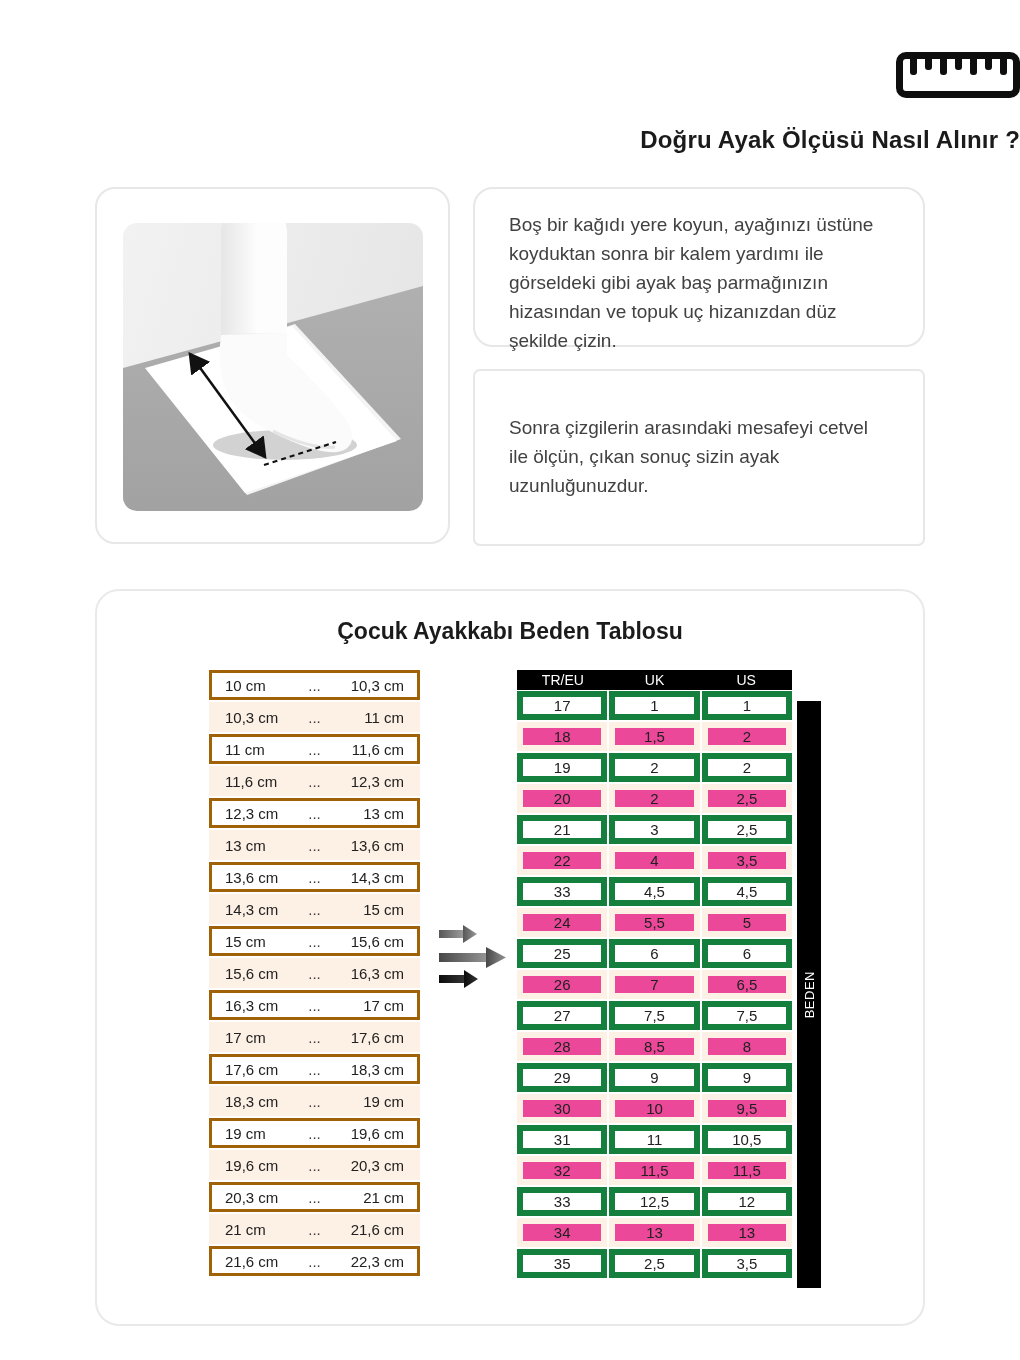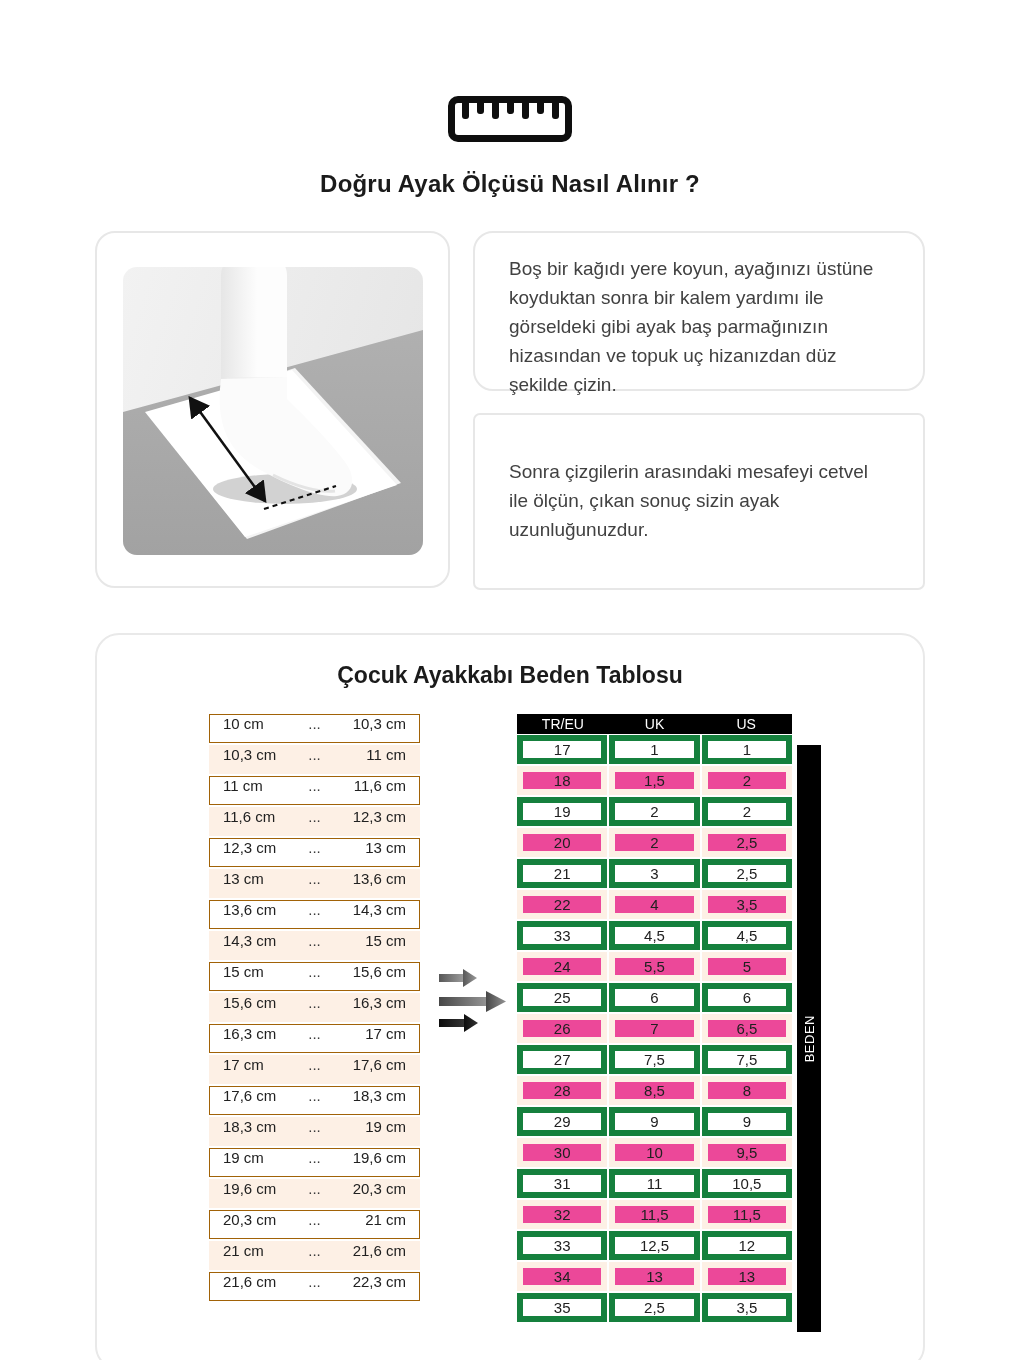--- a/index.html
+++ b/index.html
@@ -7,21 +7,21 @@
   body {
     width: 1020px; height: 1360px;
     background: #ffffff;
     font-family: "Liberation Sans", sans-serif;
     color: #1c1c1c;
     position: relative;
     overflow: hidden;
   }
 
   
-  .top-header { text-align: center; padding-top: 52px; margin-top: 44px; }
+  .top-header { text-align: right; padding-top: 52px; }
   .ruler { display: inline-block; position: relative; width: 124px; height: 46px;
            border: 7px solid #0e0e0e; border-radius: 10px; background: #fff; }
   .ruler .tick { position: absolute; top: 0; width: 7px; background: #0e0e0e;
                  border-radius: 0 0 3px 3px; }
   .ruler .t0 { left: 7px;  height: 16px; }
   .ruler .t1 { left: 22px; height: 11px; }
   .ruler .t2 { left: 37px; height: 16px; }
   .ruler .t3 { left: 52px; height: 11px; }
   .ruler .t4 { left: 67px; height: 16px; }
   .ruler .t5 { left: 82px; height: 11px; }
@@ -42,22 +42,22 @@
   .chart-card { position: relative; margin: 43px 95px 0 95px; height: 737px;
                 background: #fff; border: 2px solid #e9e9e9; border-radius: 24px; }
   .chart-title { position: absolute; top: 27px; left: 0; width: 100%; text-align: center;
                  font-size: 23px; font-weight: bold; color: #1b1b1b; }
 
   .table-header { height: 30px; background: #000; color: #fff; font-size: 15px;
                   display: flex; align-items: center; justify-content: center; margin-bottom: 1px; }
   .row { height: 29px; margin-bottom: 2px; }
 
   .cm-table { position: absolute; left: 112px; top: 79px; width: 211px; }
-  .cm-row { display: flex; padding: 0 13px; font-size: 15px; color: #212121;
-            background: #fff; border: 1px solid #a16207; }
+  .cm-row { display: flex; align-items: center; padding: 12px 13px; font-size: 15px; color: #212121;
+            background: #fff; border: 3px solid #a16207; }
   .cm-row.alt { background: #fdf0e5; border-color: #fdf0e5; }
   .cm-row .from { flex: 1; text-align: left; }
   .cm-row .sep  { flex: 0 0 30px; text-align: center; color: #3a3a3a; }
   .cm-row .to   { flex: 1; text-align: right; }
 
   .size-table { position: absolute; left: 420px; top: 79px; width: 275px; }
   .size-header { display: grid; grid-template-columns: 1fr 1fr 1fr; justify-items: center;
                  height: 20px; background: #000; color: #fff; font-size: 14px;
                  align-items: center; margin-bottom: 1px; }
   .size-row { display: grid; grid-template-columns: 1fr 1fr 1fr; gap: 2px; }

